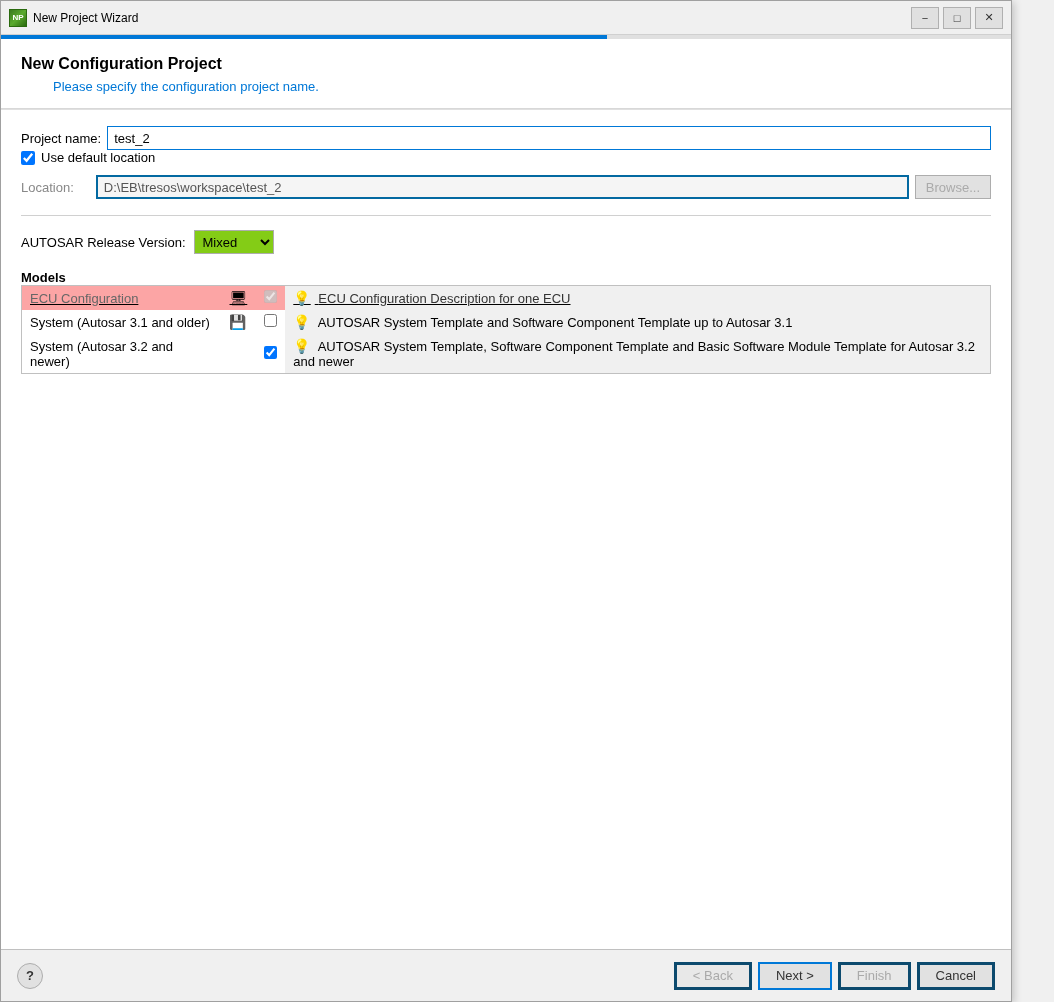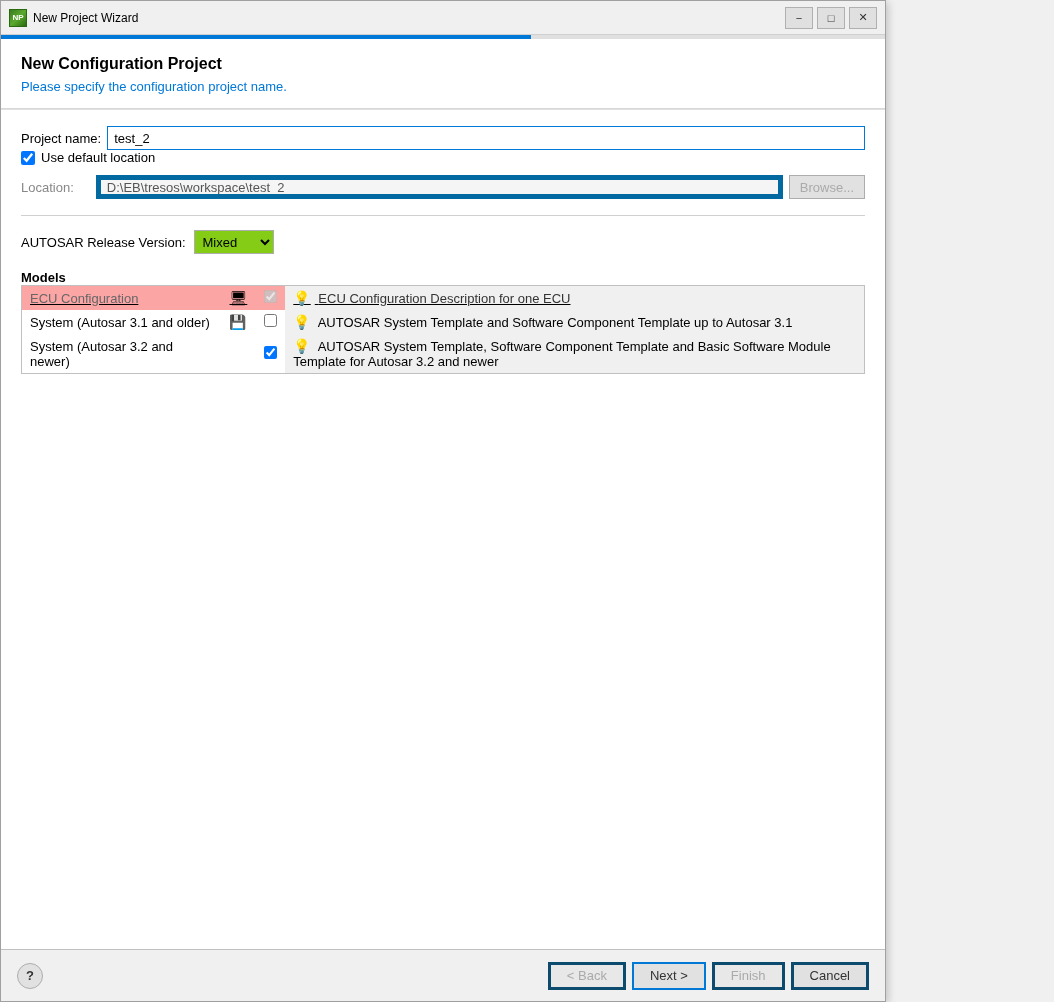--- a/index.html
+++ b/index.html
@@ -54,20 +54,21 @@
     }
     .header-title {
       font-size: 16px;
       font-weight: bold;
       color: #000;
       margin-bottom: 6px;
     }
     .header-subtitle {
       font-size: 13px;
       color: #0078d7;
+      margin-left: 32px;
     }
 
     
     .form-area {
       background: white;
       padding: 16px 20px;
       flex: 1;
       border-top: 1px solid #e0e0e0;
     }
 
@@ -111,21 +112,21 @@
     }
     .location-label {
       font-size: 13px;
       color: #888;
       white-space: nowrap;
       margin-right: 22px;
     }
     .location-input {
       flex: 1;
       height: 24px;
-      border: 5px solid #0369a1;
+      border: 2px solid #0369a1;
       padding: 2px 6px;
       font-size: 13px;
       background: #f5f5f5;
       color: #555;
     }
     .browse-btn {
       height: 24px;
       padding: 0 10px;
       margin-left: 6px;
       background: #e1e1e1;
@@ -258,21 +259,21 @@
     }
     .nav-btn:disabled { color: #aaa; background: #e8e8e8; }
     .nav-btn.primary {
       border: 2px solid #0078d7;
       background: #e1e1e1;
       font-weight: normal;
     }
 
     
     .page-wrapper {
-      width: 886px;
+      width: 1012px;
       height: 1002px;
       display: flex;
       flex-direction: column;
       border: 1px solid #a0a0a0;
       box-shadow: 2px 2px 8px rgba(0,0,0,0.2);
       background: white;
     }
 
     .content-wrapper {
       flex: 1;

